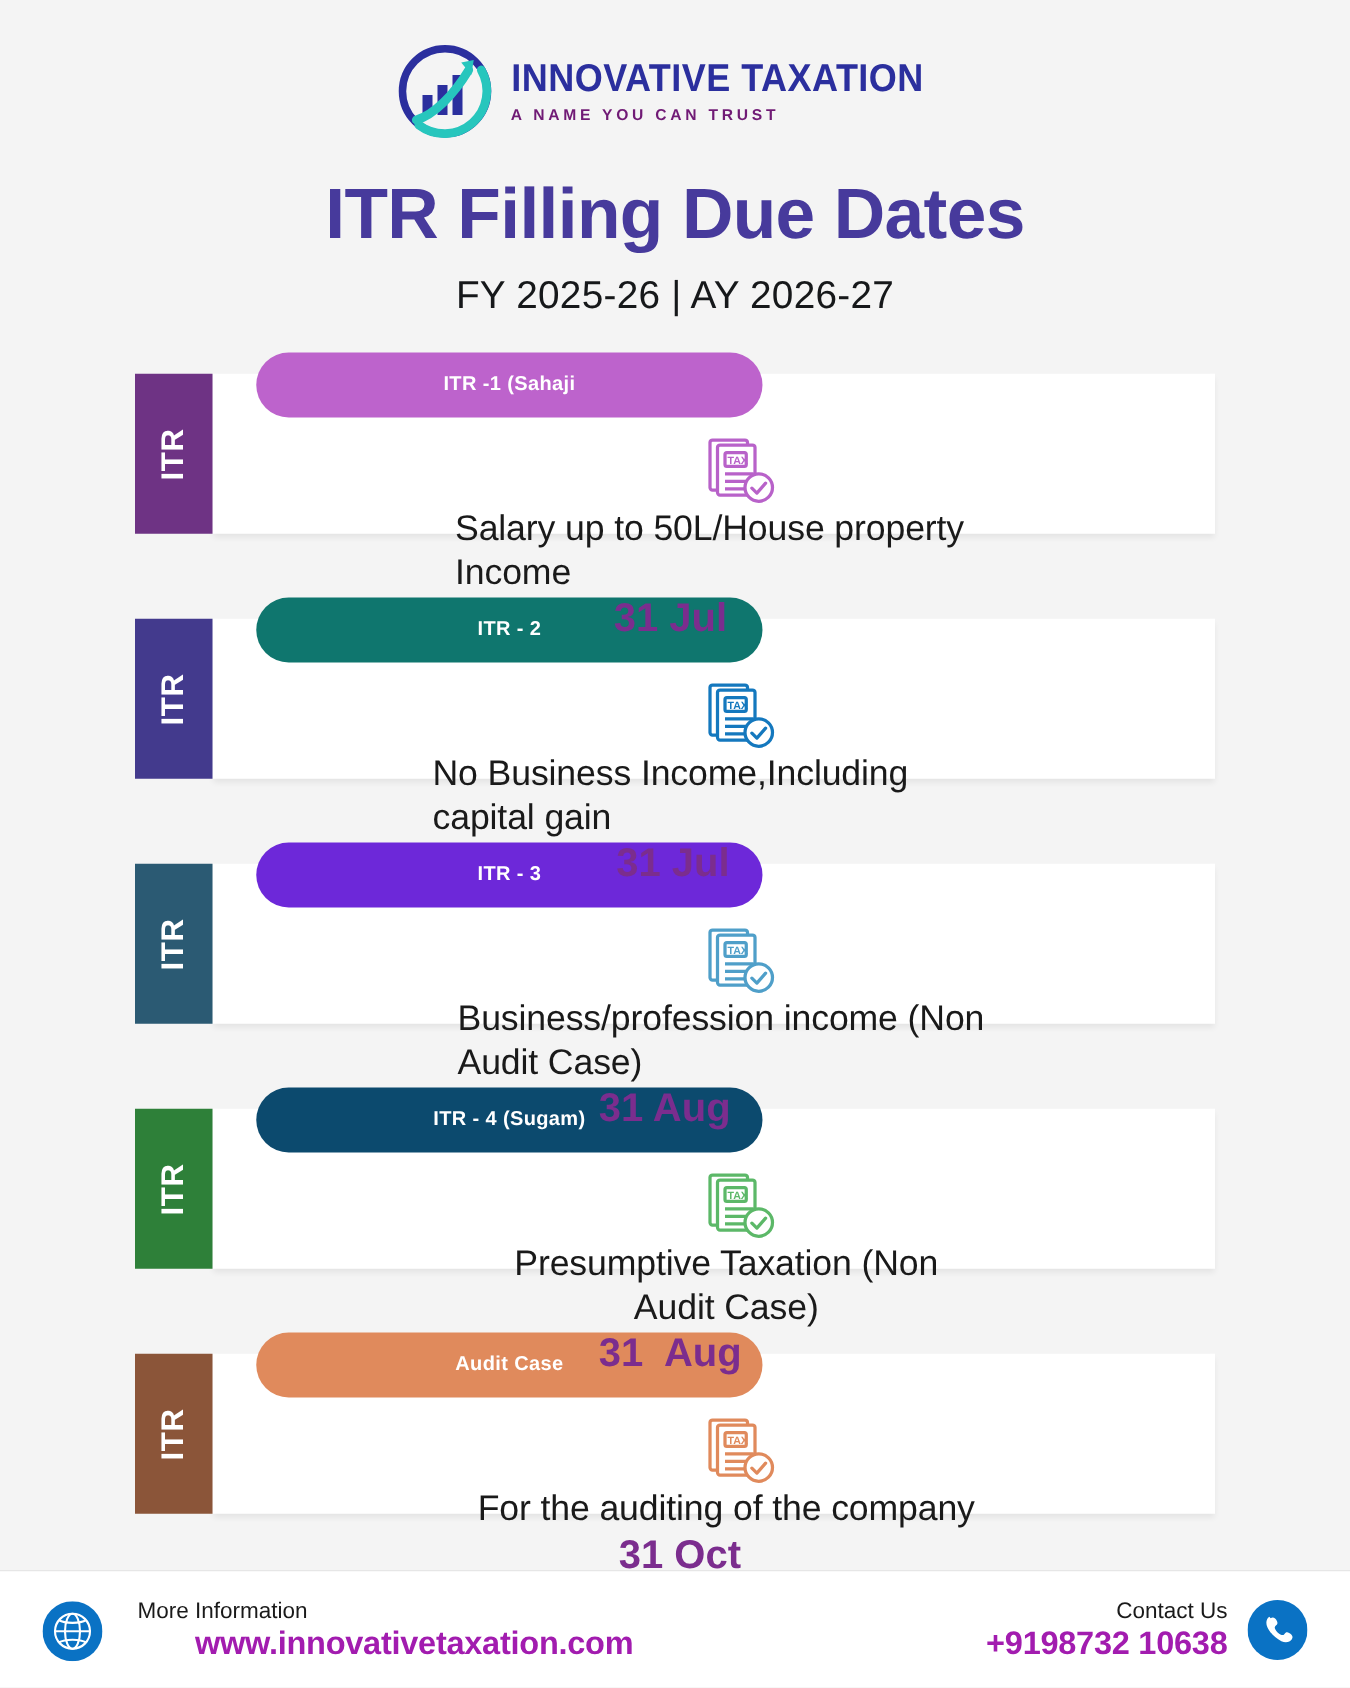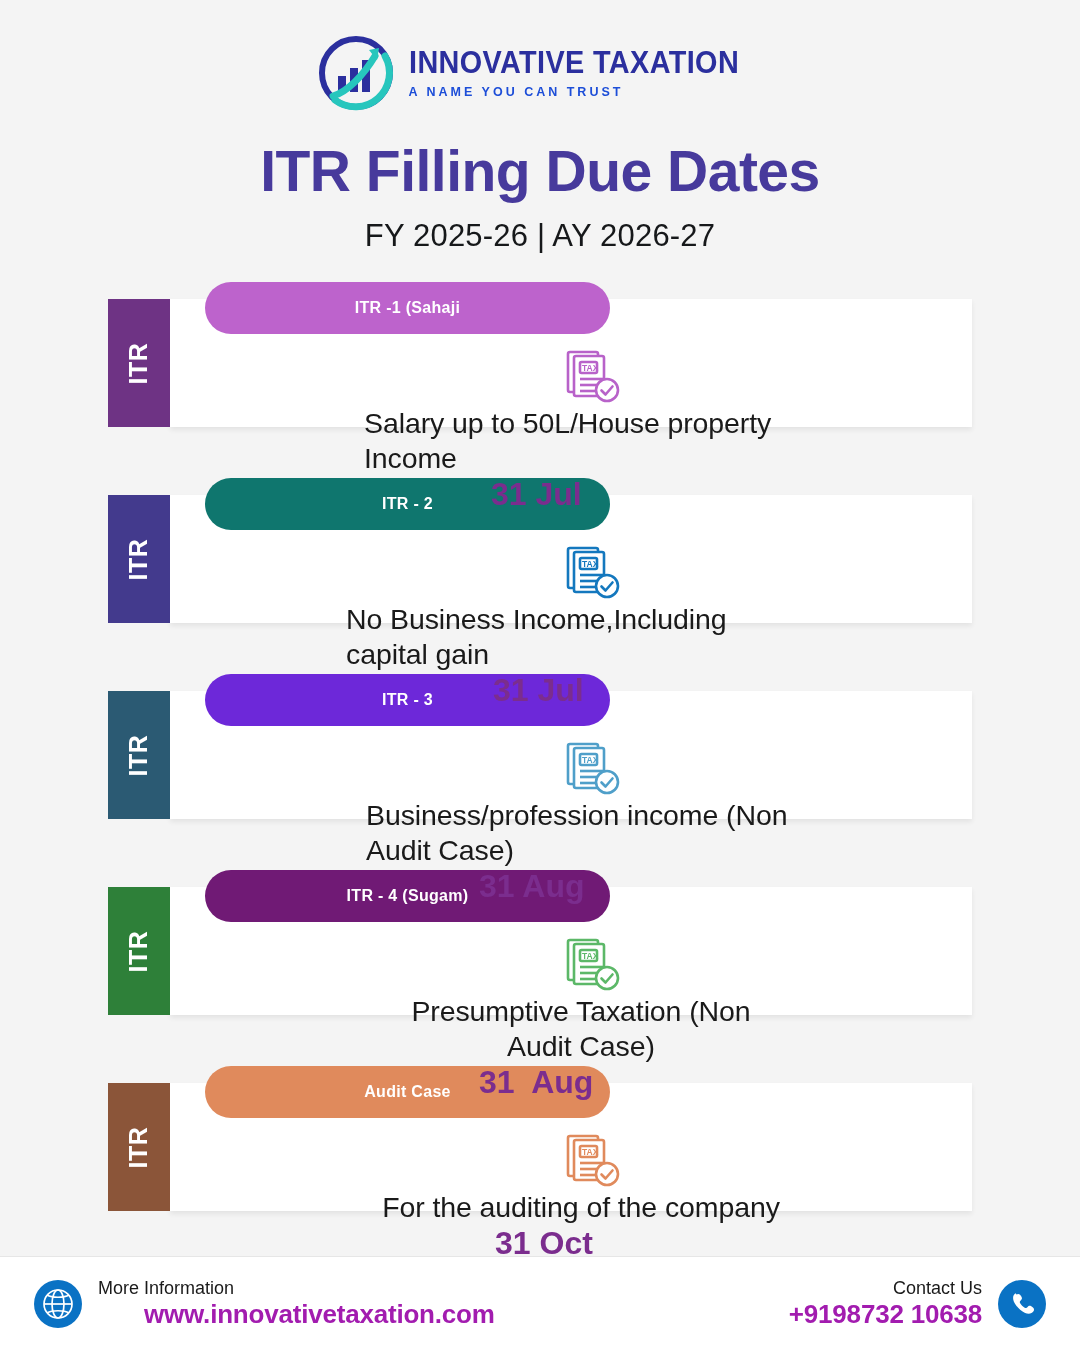--- a/index.html
+++ b/index.html
@@ -20,21 +20,21 @@
   }
   .logo-mark { width:78px; height:78px; flex:0 0 78px; }
   .logo-text { text-align:left; line-height:1; }
   .logo-name {
     font-size:31px; font-weight:bold; letter-spacing:0.4px;
     color:#2b2f9e; font-family:"Liberation Sans", sans-serif;
     transform:scaleX(0.93); transform-origin:left center;
   }
   .logo-tag {
     font-size:12.5px; font-weight:bold; letter-spacing:3.0px;
-    color:#1d4ed8; margin-top:8px;
+    color:#701a75; margin-top:8px;
   }
 
   .page-title {
     margin-top:26px;
     font-size:57px; font-weight:bold; letter-spacing:-0.5px;
     color:#473a9c;
   }
   .page-subtitle {
     margin-top:14px;
     font-size:31px; color:#16181a; letter-spacing:0.2px;
@@ -118,21 +118,21 @@
 
   
   .footer {
     position:absolute; left:0; bottom:0;
     width:1080px; height:94px;
     background:#ffffff;
     border-top:1px solid #e6e6e6;
     display:flex; align-items:center; justify-content:space-between;
     padding:0 34px;
   }
-  .footer-left { display:flex; align-items:center; gap:16px; }
+  .footer-left { display:flex; align-items:flex-end; gap:28px; }
   .footer-right { display:flex; align-items:center; gap:16px; }
   .footer-lines { line-height:1.18; }
   .footer-small { font-size:18px; color:#1a1a1a; }
   .footer-big { font-size:26px; font-weight:bold; color:#a21caf; letter-spacing:-0.2px;margin-left:46px; }
   .footer-right .footer-lines { text-align:right; }
   .circle-icon { width:48px; height:48px; flex:0 0 48px; }
 </style>
 </head>
 <body>
 
@@ -247,21 +247,21 @@
       <div class="row-desc">Business/profession income (Non Audit Case)</div>
       <div class="row-date">31 Aug</div>
     </div>
   </div>
 
   <div class="row r4">
     <div class="row-card"></div>
     <div class="row-tab" style="background:#2e8039">
       <span>ITR</span>
     </div>
-    <div class="row-pill" style="background:#701a75">
+    <div class="row-pill" style="background:#0c4a6e">
       <span>ITR - 4 (Sugam)</span>
     </div>
     <div class="row-body">
       <div class="row-icon">
         <svg viewBox="0 0 62 62" width="62" height="62" aria-hidden="true">
           <g fill="none" stroke="#5cb868" stroke-width="2.6">
             <rect x="5" y="8" width="30" height="40" rx="2"></rect>
             <rect x="11" y="12" width="30" height="40" rx="2" fill="#ffffff"></rect>
             <rect x="17" y="18" width="17" height="11" rx="1.5"></rect>
             <line x1="17" y1="35" x2="40" y2="35"></line>

